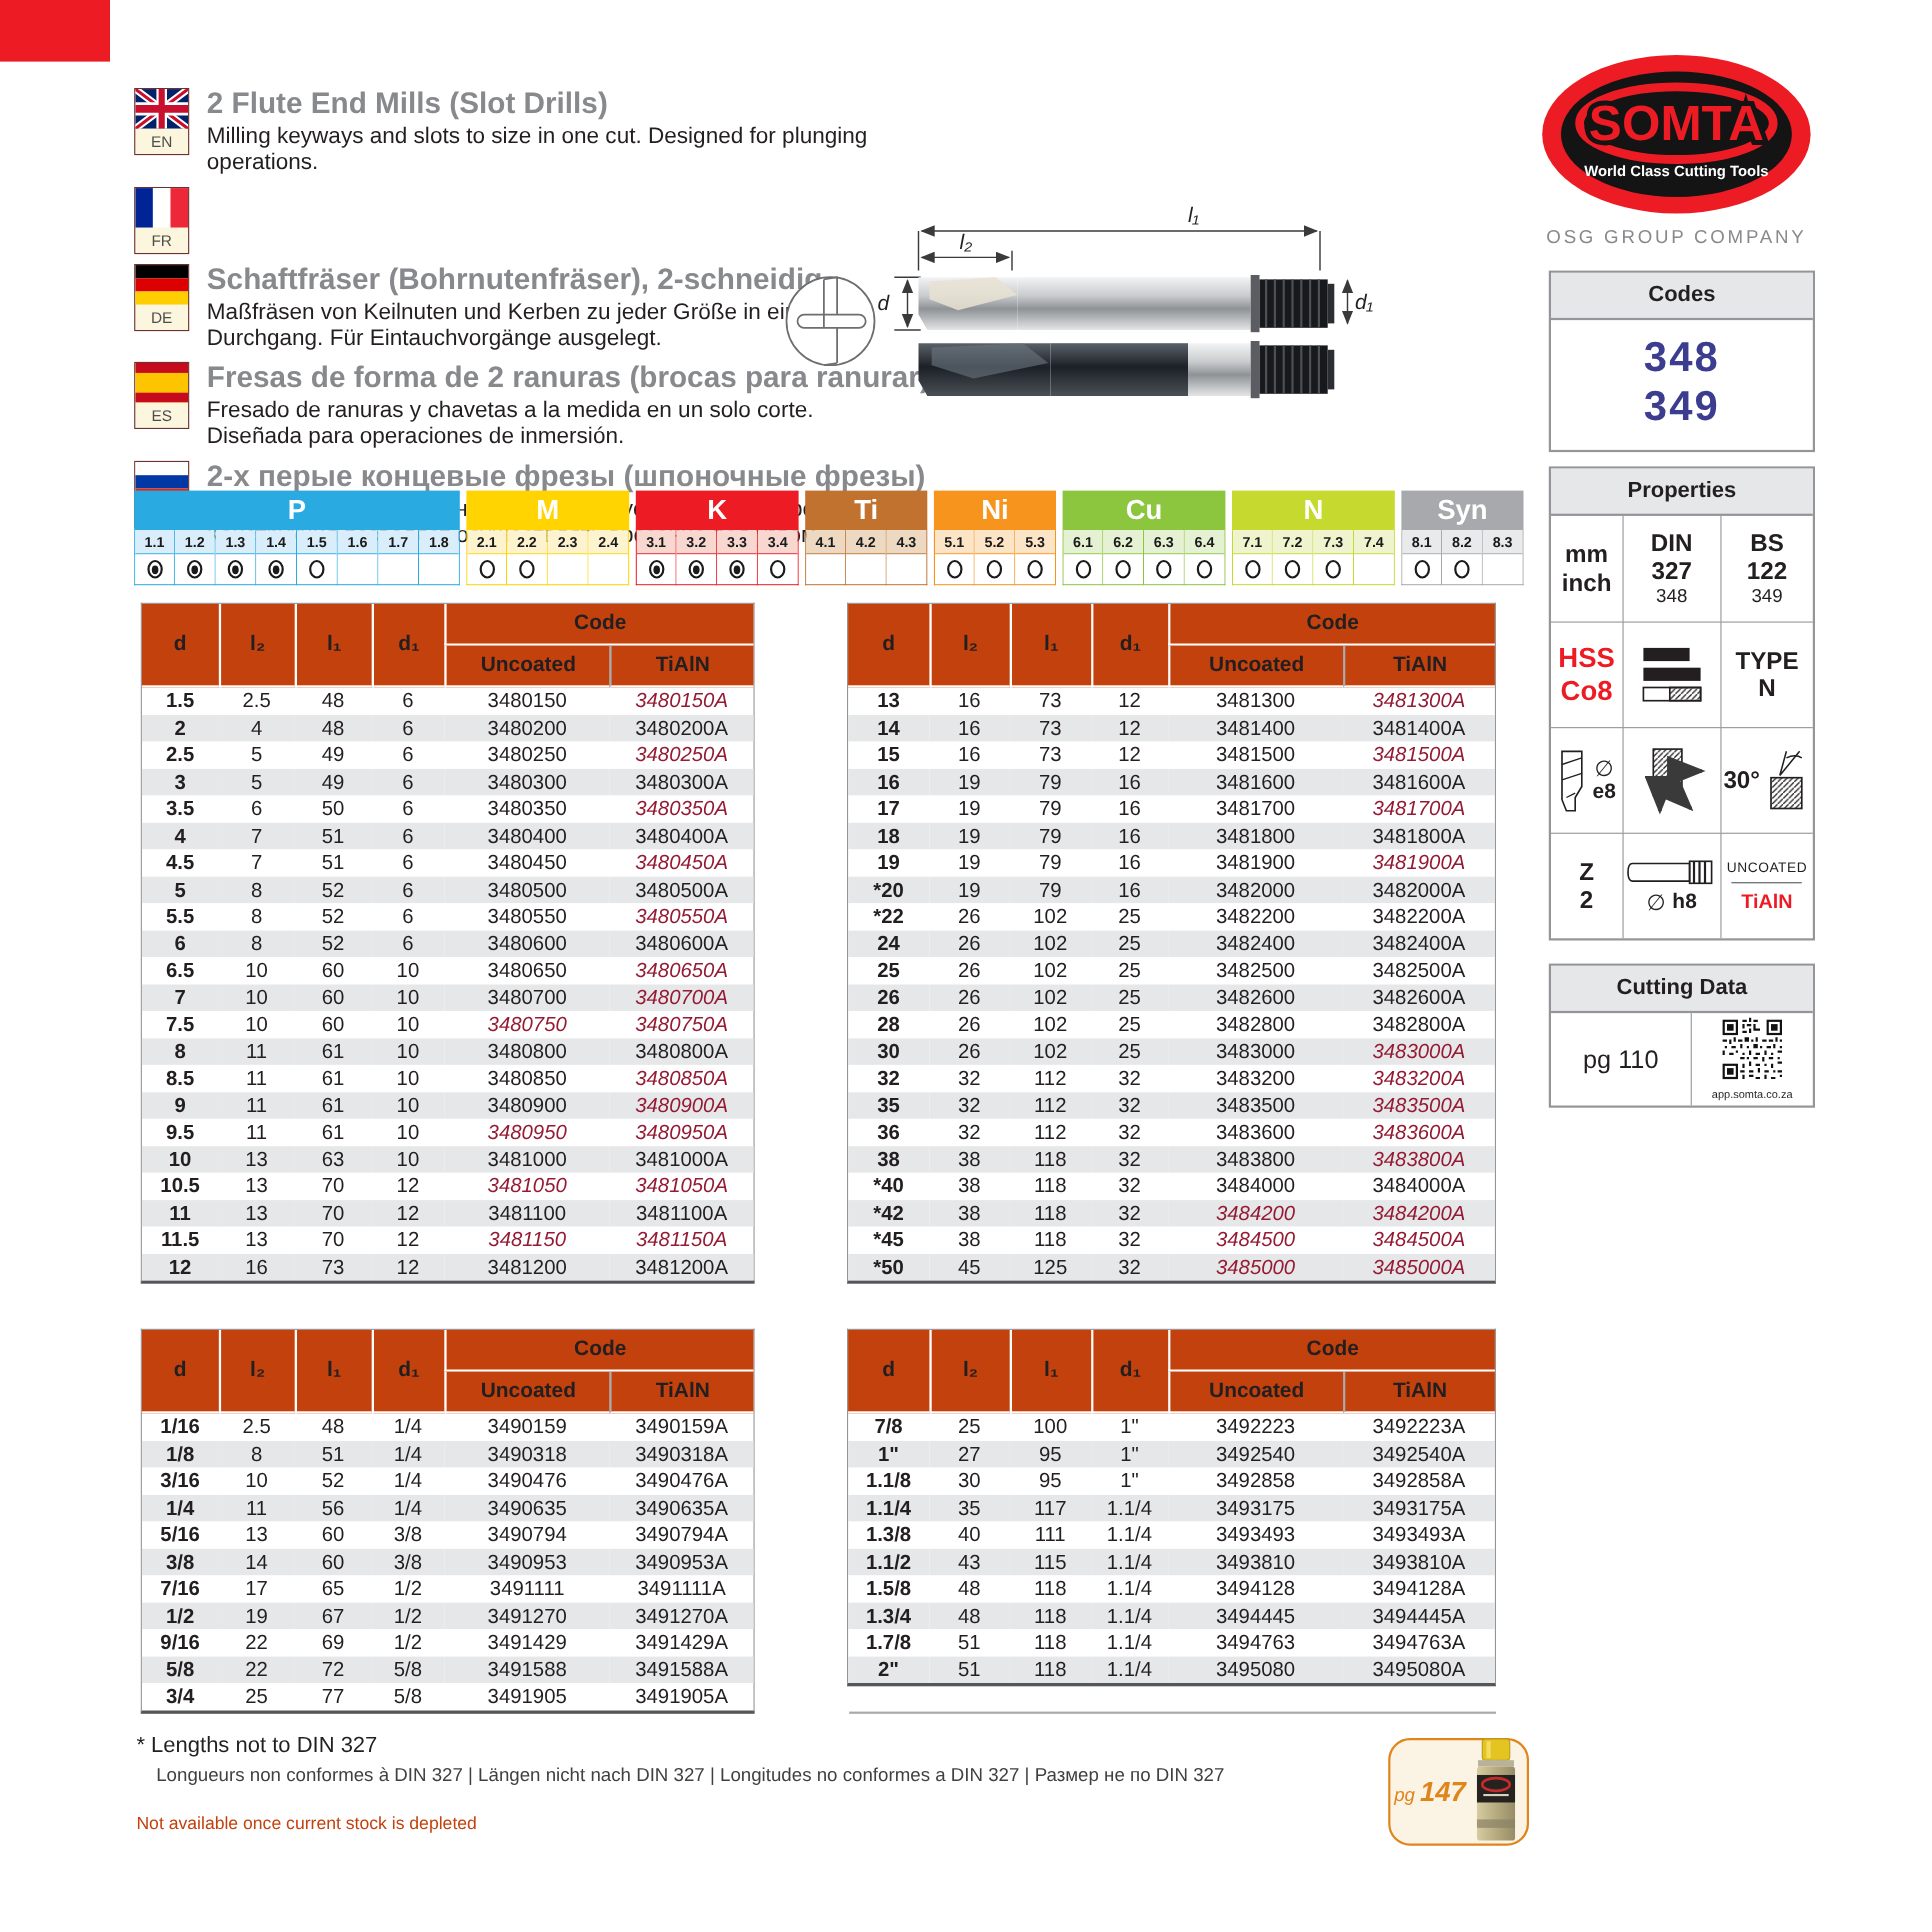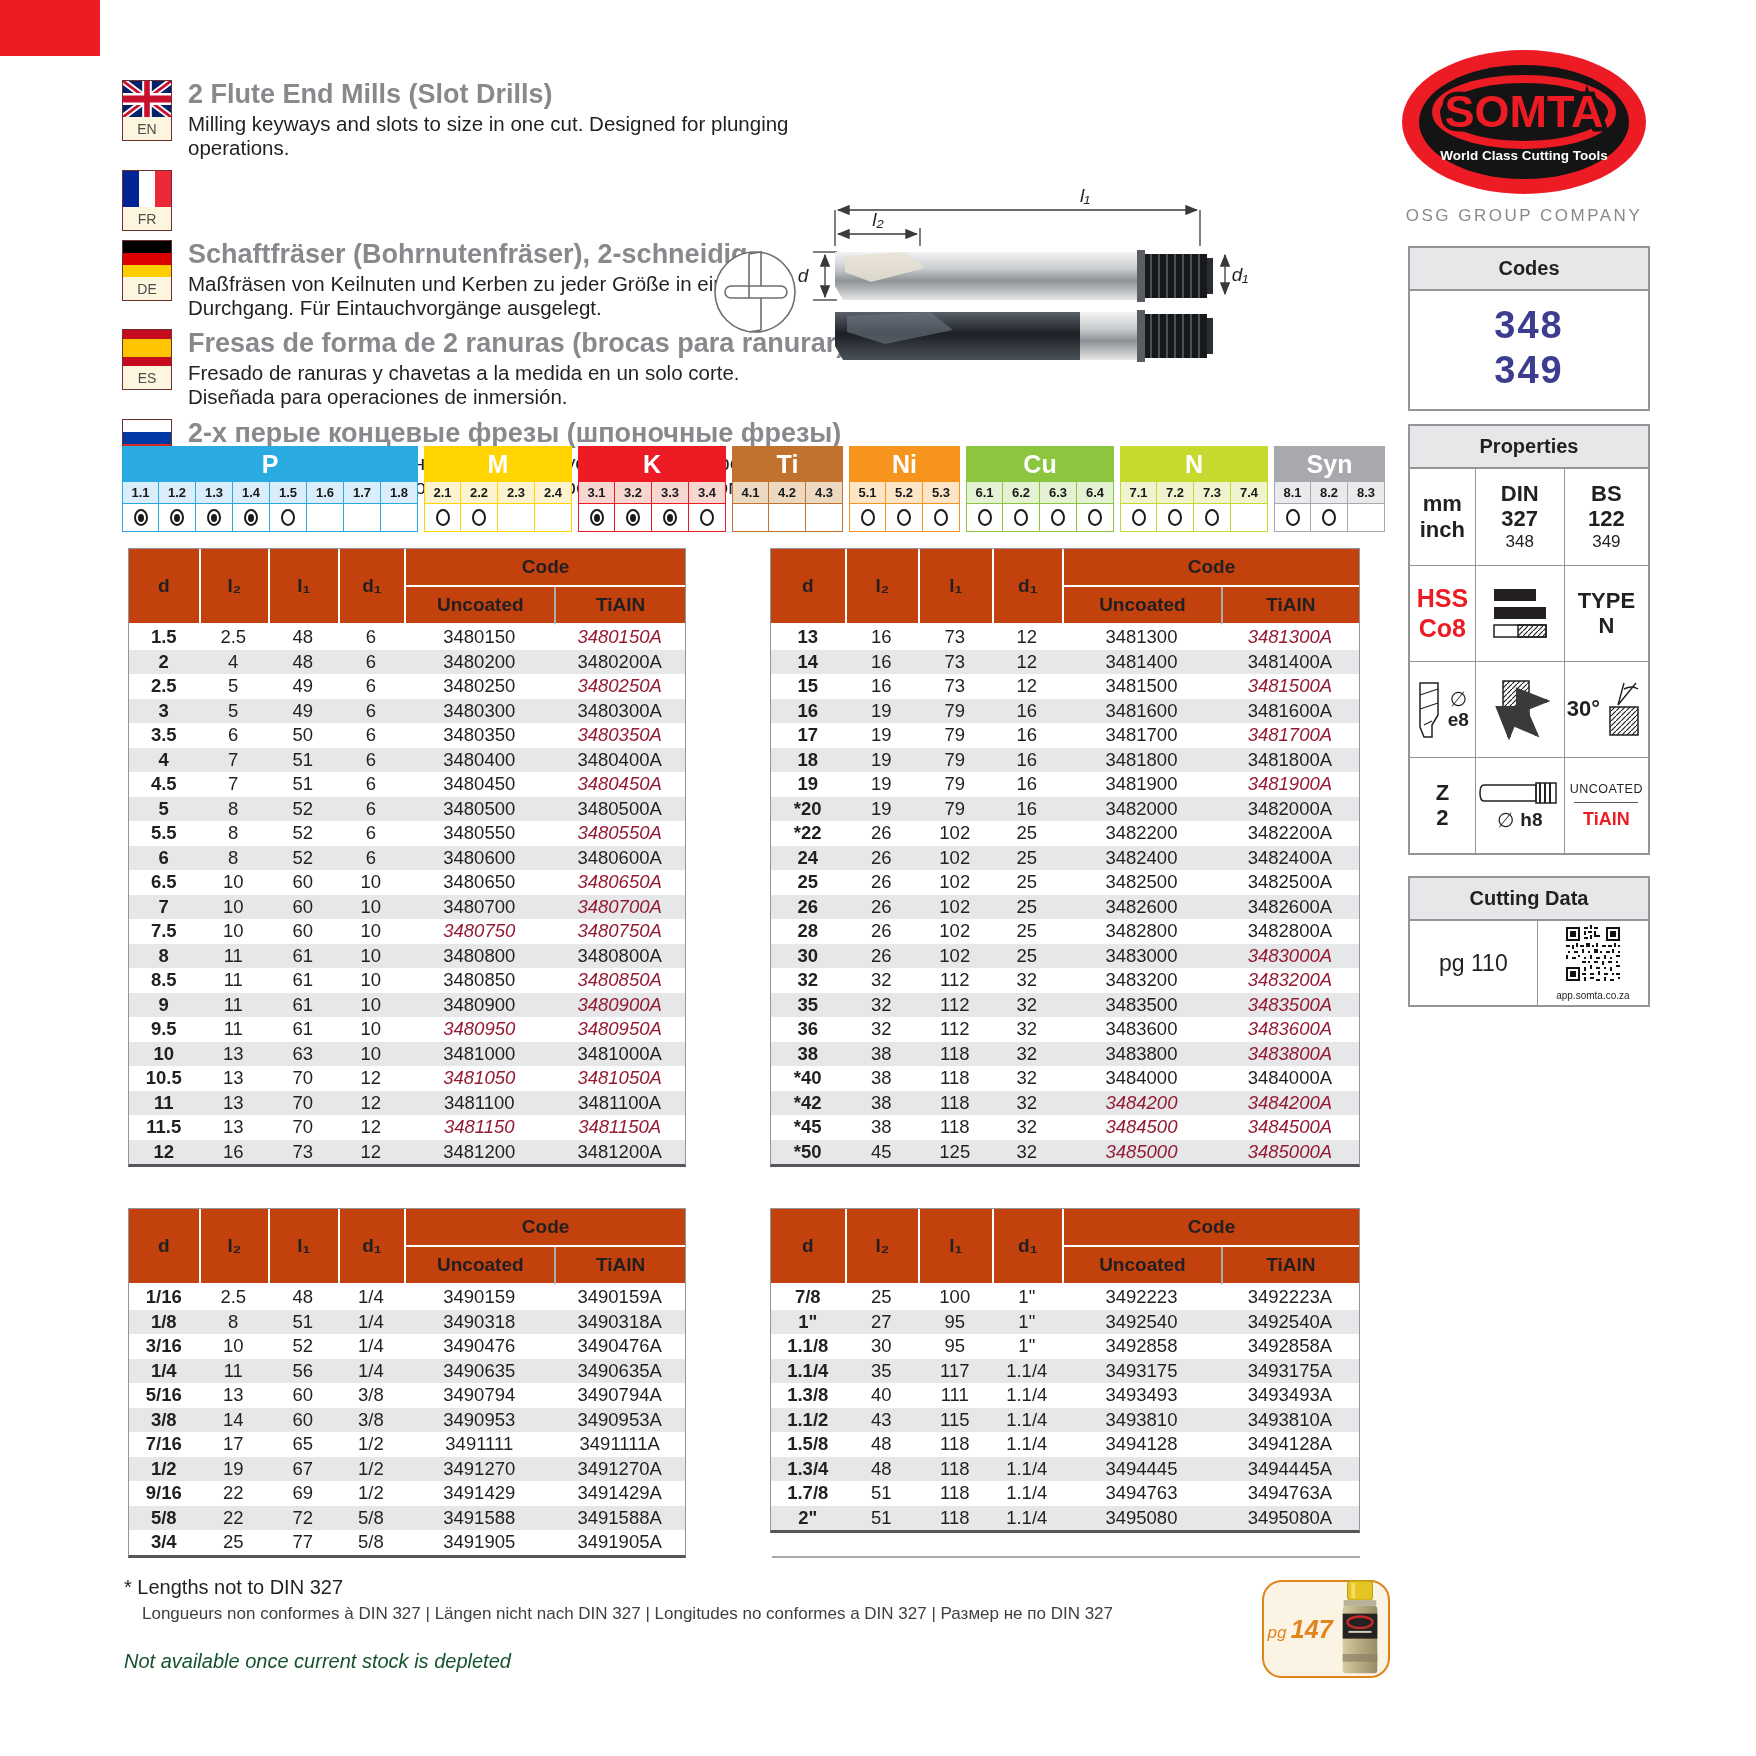--- a/index.html
+++ b/index.html
@@ -90,21 +90,21 @@
   #cut-box{top:876px;}
   .cut-body{display:flex;min-height:84px;}
   .cut-pg{flex:1.15;display:flex;align-items:center;justify-content:center;font-size:23px;
           border-right:1px solid #939598;}
   .cut-qr{flex:1;display:flex;flex-direction:column;align-items:center;justify-content:space-between;gap:2px;padding:4px 0;}
   .qr-caption{font-size:10px;color:#231f20;}
 
   
   .fn1{position:absolute;left:124px;top:1576px;font-size:20px;color:#231f20;}
   .fn2{position:absolute;left:142px;top:1604px;font-size:17px;color:#404041;}
-  .fn3{position:absolute;left:124px;top:1650px;font-size:20px;color:#14532d;font-style:italic;}
+  .fn3{position:absolute;left:124px;top:1650px;font-size:16px;color:#c2410c;}
   .tail-rule{position:absolute;left:772px;top:1556px;width:588px;height:2px;background:#a7a9ac;}
   .spray{position:absolute;left:1262px;top:1580px;width:128px;height:98px;border:2.5px solid #e0841c;
          border-radius:20px;background:#fbf4e4;display:flex;align-items:center;justify-content:center;
          gap:2px;box-sizing:border-box;}
   .spray-pg{color:#e0841c;font-style:italic;white-space:nowrap;}
   .spray-pg .pfx{font-size:17px;}
   .spray-pg .num{font-size:25px;font-weight:bold;}
 </style>
 </head>
 <body>

